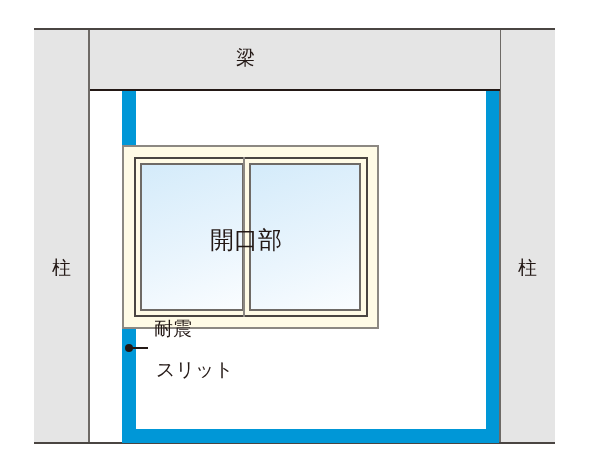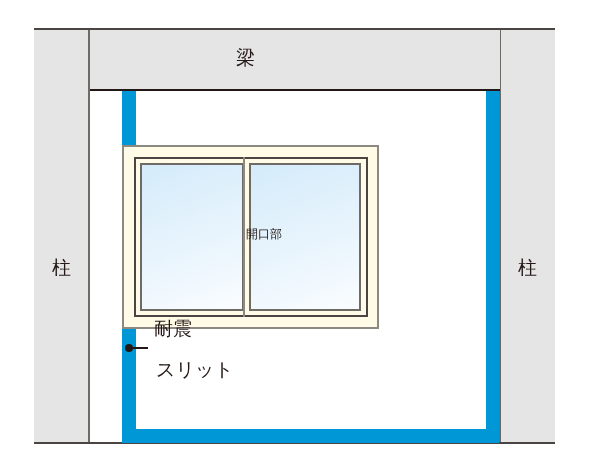--- a/index.html
+++ b/index.html
@@ -30,18 +30,18 @@
 <div class="abs" style="left:122px; top:429px; width:377px; height:14px; background:#0097d7;"></div>
 <div class="abs" style="left:486px; top:91px; width:13px; height:352px; background:#0097d7;"></div>
 
 <div class="abs" style="left:122px; top:145px; width:257px; height:184px; background:#fffbe6; border:2px solid #8c8882;"></div>
 <div class="abs" style="left:134px; top:157px; width:234px; height:160px; border:2px solid #4a4542;"></div>
 <div class="abs" style="left:140px; top:163px; width:104px; height:148px; border:2px solid #6e6a66;
             background:linear-gradient(160deg,#d4ebfa 0%,#eaf5fd 60%,#fafdff 100%);"></div>
 <div class="abs" style="left:249px; top:163px; width:112px; height:148px; border:2px solid #6e6a66;
             background:linear-gradient(160deg,#d4ebfa 0%,#eaf5fd 60%,#fafdff 100%);"></div>
 <div class="abs" style="left:243px; top:157px; width:2px; height:160px; background:#8c8882;"></div>
-<div class="label" style="left:210px; top:228px; font-size:12px;margin-left:36px;">開口部</div>
+<div class="label" style="left:210px; top:228px; font-size:24px;">開口部</div>
 
 <div class="abs" style="left:125px; top:344px; width:8px; height:8px; border-radius:50%; background:#231815;"></div>
 <div class="abs" style="left:131px; top:347px; width:17px; height:2px; background:#231815;"></div>
 <div class="label" style="left:154px; top:319px;">耐震</div>
 <div class="label" style="left:156px; top:360px;">スリット</div>
 
 </body></html>

